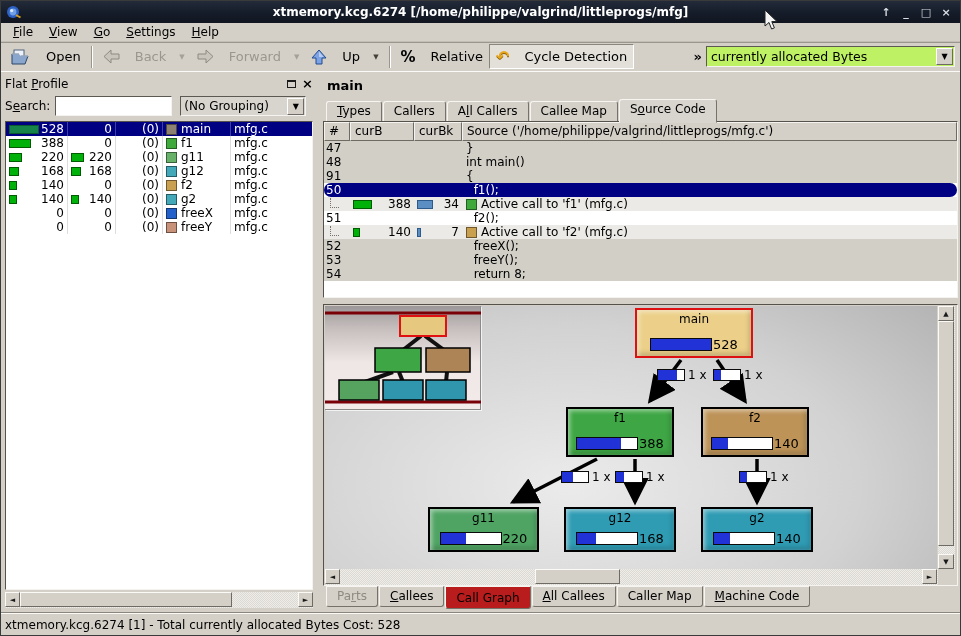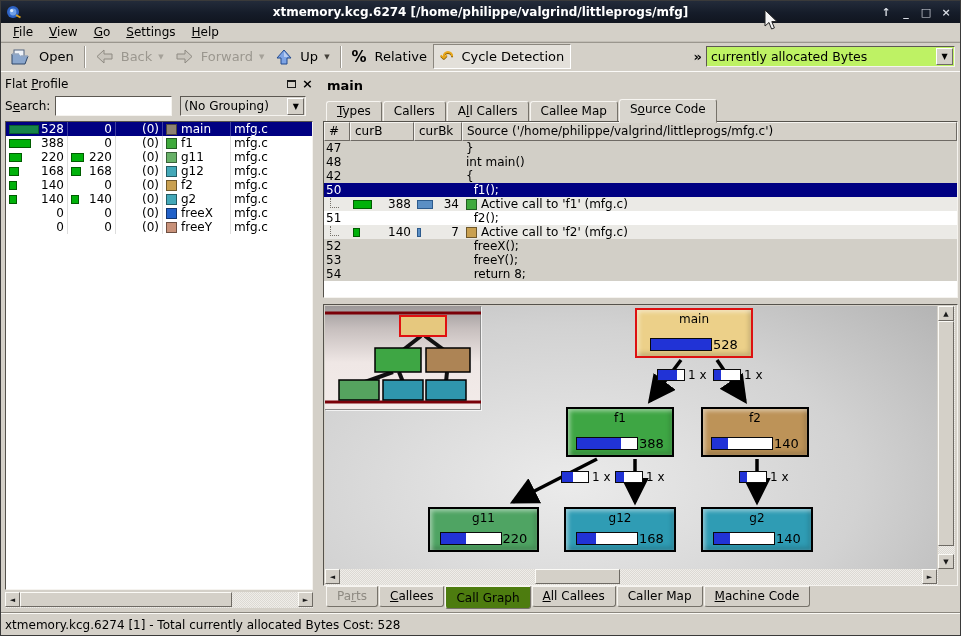--- a/index.html
+++ b/index.html
@@ -19,21 +19,21 @@
   .win-btn{width:16px;height:16px;display:flex;align-items:center;justify-content:center;
     color:#d9dde4;font-size:11px;font-weight:bold;cursor:default;}
   
   .menubar{position:absolute;left:0;top:22px;width:100%;height:19px;background:#d4d0c8;
     display:flex;align-items:center;padding-left:4px;border-bottom:1px solid #c2beb6;}
   .menu-item{padding:1px 8px;}
   .menu-item u{text-decoration:underline;}
   
   .toolbar{position:absolute;left:0;top:41px;width:100%;height:30px;background:#d4d0c8;
     display:flex;align-items:center;border-bottom:1px solid #fbfaf8;box-shadow:0 1px 0 #9a968e inset;}
-  .tb-btn{display:flex;align-items:center;gap:8px;padding:3px 6px;height:25px;}
+  .tb-btn{display:flex;align-items:center;gap:15px;padding:3px 6px;height:25px;}
   .tb-btn .cap{font-size:13px;}
   .tb-btn.disabled .cap{color:#9b978f;}
   .tb-caret{font-size:7px;color:#44403a;margin-left:-2px;}
   .tb-btn.disabled .tb-caret{color:#a5a199;}
   .tb-sep{width:2px;height:22px;border-left:1px solid #9a968e;border-right:1px solid #ffffff;margin:0 4px;}
   .tb-toggle-on{border:1px solid;border-color:#8a867e #fff #fff #8a867e;background:#e3e0da;}
   .pct-glyph{font-size:15px;font-weight:bold;}
   .cycle-glyph{color:#e9a81c;font-size:16px;font-weight:bold;line-height:14px;text-shadow:0 1px 0 #8a5d00;}
   .overflow{margin-left:auto;font-size:13px;font-weight:bold;padding:0 4px;}
   .event-combo{width:249px;height:21px;margin-right:5px;background:#bef264;
@@ -69,31 +69,31 @@
   .fsq{width:11px;height:11px;border:1px solid rgba(0,0,0,0.45);margin-right:4px;flex:none;}
   
   .detail-title{position:absolute;left:326px;top:77px;font-weight:bold;font-size:13px;}
   .tabs{position:absolute;display:flex;align-items:flex-end;}
   .tabs-top{left:325px;top:96px;height:24px;}
   .tabs-bottom{left:325px;top:585px;height:22px;align-items:flex-start;}
   .tab{position:relative;padding:2px 10px 3px;background:#d4d0c8;white-space:nowrap;}
   .tabs-top .tab{border:1px solid;border-color:#f7f5f1 #76726a #d4d0c8 #f7f5f1;border-radius:3px 3px 0 0;margin-right:1px;top:1px;}
   .tabs-top .tab.active{background:#d8d5ce;border-color:#f7f5f1 #76726a #d8d5ce #f7f5f1;padding-bottom:6px;top:2px;z-index:3;}
   .tabs-bottom .tab{border:1px solid;border-color:#f7f5f1 #76726a #76726a #f7f5f1;border-radius:0 0 3px 3px;margin-right:1px;}
-  .tabs-bottom .tab.active{background:#4d7c0f;padding-top:4px;z-index:3;}
+  .tabs-bottom .tab.active{background:#b91c1c;padding-top:4px;z-index:3;}
   .tab.disabled{color:#8e8a82;}
   .tab u{text-decoration:underline;}
   
   .src-table{position:absolute;left:322px;top:120px;width:635px;height:177px;background:#fff;
     border:1px solid;border-color:#55524c #f5f3ef #f5f3ef #55524c;overflow:hidden;}
   .shead{display:flex;height:19px;background:#d4d0c8;}
   .srow{display:flex;height:14px;align-items:center;background:#d2cfc7;}
   .srow.light{background:#fff;}
   .srow.call{background:#ebeae6;}
-  .srow.sel{background:#000082;color:#fff;}
+  .srow.sel{background:#000082;color:#fff;border-radius:7px;}
   .sc{height:14px;display:flex;align-items:center;overflow:hidden;}
   .c-num{width:26px;padding:0 2px;flex:none;}
   .c-curb{width:64px;padding:0 3px;flex:none;}
   .c-curbk{width:48px;padding:0 3px;flex:none;}
   .c-src{flex:1;padding:0 4px;white-space:pre;}
   .bbar{height:9px;background:#5b8fc4;border:1px solid #2c5a8c;flex:none;}
   .tree{width:9px;height:10px;border-left:1px dotted #76726a;border-bottom:1px dotted #76726a;margin:0 0 3px 4px;}
   
   .graph-panel{position:absolute;left:322px;top:303px;width:635px;height:282px;
     border:1px solid;border-color:#55524c #f5f3ef #f5f3ef #55524c;background:#d4d0c8;}
@@ -407,21 +407,21 @@
           <span class="sc c-curbk"></span>
           <span class="sc c-src">}</span>
         </div>
         <div class="srow">
           <span class="sc c-num">48</span>
           <span class="sc c-curb"></span>
           <span class="sc c-curbk"></span>
           <span class="sc c-src">int main()</span>
         </div>
         <div class="srow">
-          <span class="sc c-num">42</span>
+          <span class="sc c-num">91</span>
           <span class="sc c-curb"></span>
           <span class="sc c-curbk"></span>
           <span class="sc c-src">{</span>
         </div>
         <div class="srow sel">
           <span class="sc c-num">50</span>
           <span class="sc c-curb"></span>
           <span class="sc c-curbk"></span>
           <span class="sc c-src">  f1();</span>
         </div>

